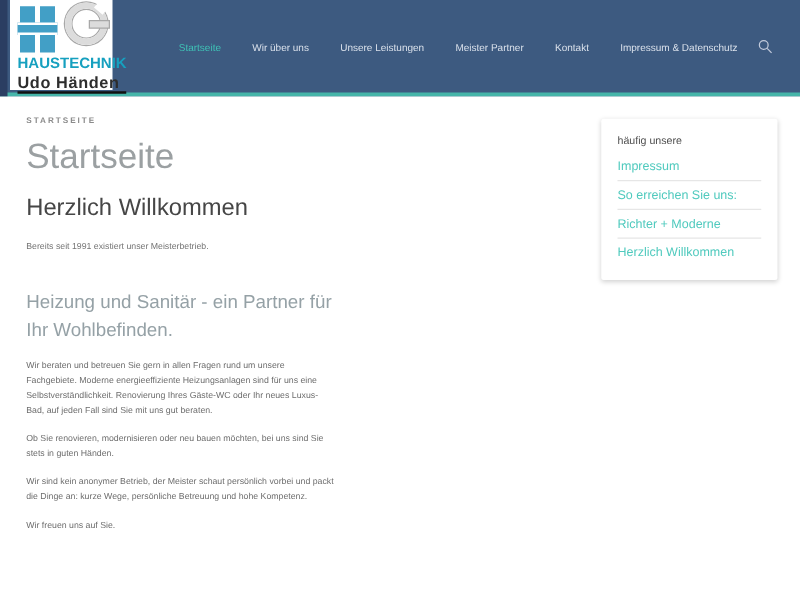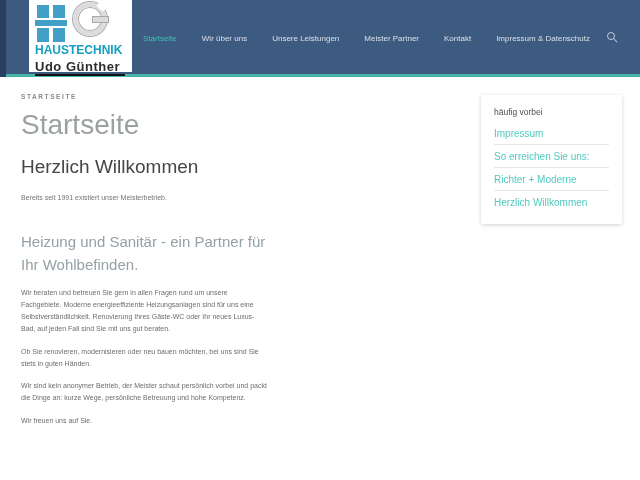--- a/index.html
+++ b/index.html
@@ -15,21 +15,21 @@
   .header {
     position:absolute; top:0; left:0; width:640px; height:77px;
     background:#3d5a80;
     border-bottom:3px solid #46b5a9;
   }
   .header-edge {
     position:absolute; left:0; top:0; width:6px; height:77px;
     background:#2b3e62;
   }
   .logo {
-    position:absolute; left:29px; top:0; width:103px; height:72px;
+    position:absolute; left:8px; top:0; width:82px; height:72px;
     background:#ffffff; padding:3px 0 0 6px; cursor:pointer;
   }
   .logo-mark { position:relative; height:41px; width:92px; }
   .h-bar { position:absolute; background:#429fc6; }
   .h-left  { left:2px;  top:2px; width:12px; height:37px; }
   .h-right { left:18px; top:2px; width:12px; height:37px; }
   .h-cross {
     left:0; top:15px; width:32px; height:10px;
     border-top:2px solid #fff; border-bottom:2px solid #fff;
   }
@@ -116,21 +116,21 @@
   <div class="logo">
     <div class="logo-mark">
       <div class="h-bar h-left"></div>
       <div class="h-bar h-right"></div>
       <div class="g-ring"></div>
       <div class="g-gap"></div>
       <div class="g-cross"></div>
       <div class="h-bar h-cross"></div>
     </div>
     <div class="logo-line1">HAUSTECHNIK</div>
-    <div class="logo-line2">Udo Günther</div>
+    <div class="logo-line2">Udo Händen</div>
   </div>
 
   <nav class="nav">
     <div class="nav-item active">Startseite</div>
     <div class="nav-item">Wir über uns</div>
     <div class="nav-item">Unsere Leistungen</div>
     <div class="nav-item">Meister Partner</div>
     <div class="nav-item">Kontakt</div>
     <div class="nav-item">Impressum &amp; Datenschutz</div>
   </nav>
@@ -146,18 +146,18 @@
   <h2 class="welcome">Herzlich Willkommen</h2>
   <p class="intro">Bereits seit 1991 existiert unser Meisterbetrieb.</p>
   <h3 class="subhead">Heizung und Sanitär - ein Partner für Ihr Wohlbefinden.</h3>
   <p class="body-p">Wir beraten und betreuen Sie gern in allen Fragen rund um unsere Fachgebiete. Moderne energieeffiziente Heizungsanlagen sind für uns eine Selbstverständlichkeit. Renovierung Ihres Gäste-WC oder Ihr neues Luxus-Bad, auf jeden Fall sind Sie mit uns gut beraten.</p>
   <p class="body-p">Ob Sie renovieren, modernisieren oder neu bauen möchten, bei uns sind Sie stets in guten Händen.</p>
   <p class="body-p">Wir sind kein anonymer Betrieb, der Meister schaut persönlich vorbei und packt die Dinge an: kurze Wege, persönliche Betreuung und hohe Kompetenz.</p>
   <p class="body-p">Wir freuen uns auf Sie.</p>
 </div>
 
 <aside class="widget">
-  <div class="widget-title">häufig vorbei</div>
+  <div class="widget-title">häufig unsere</div>
   <div class="widget-link">Impressum</div>
   <div class="widget-link">So erreichen Sie uns:</div>
   <div class="widget-link">Richter + Moderne</div>
   <div class="widget-link">Herzlich Willkommen</div>
 </aside>
 
 </body></html>

